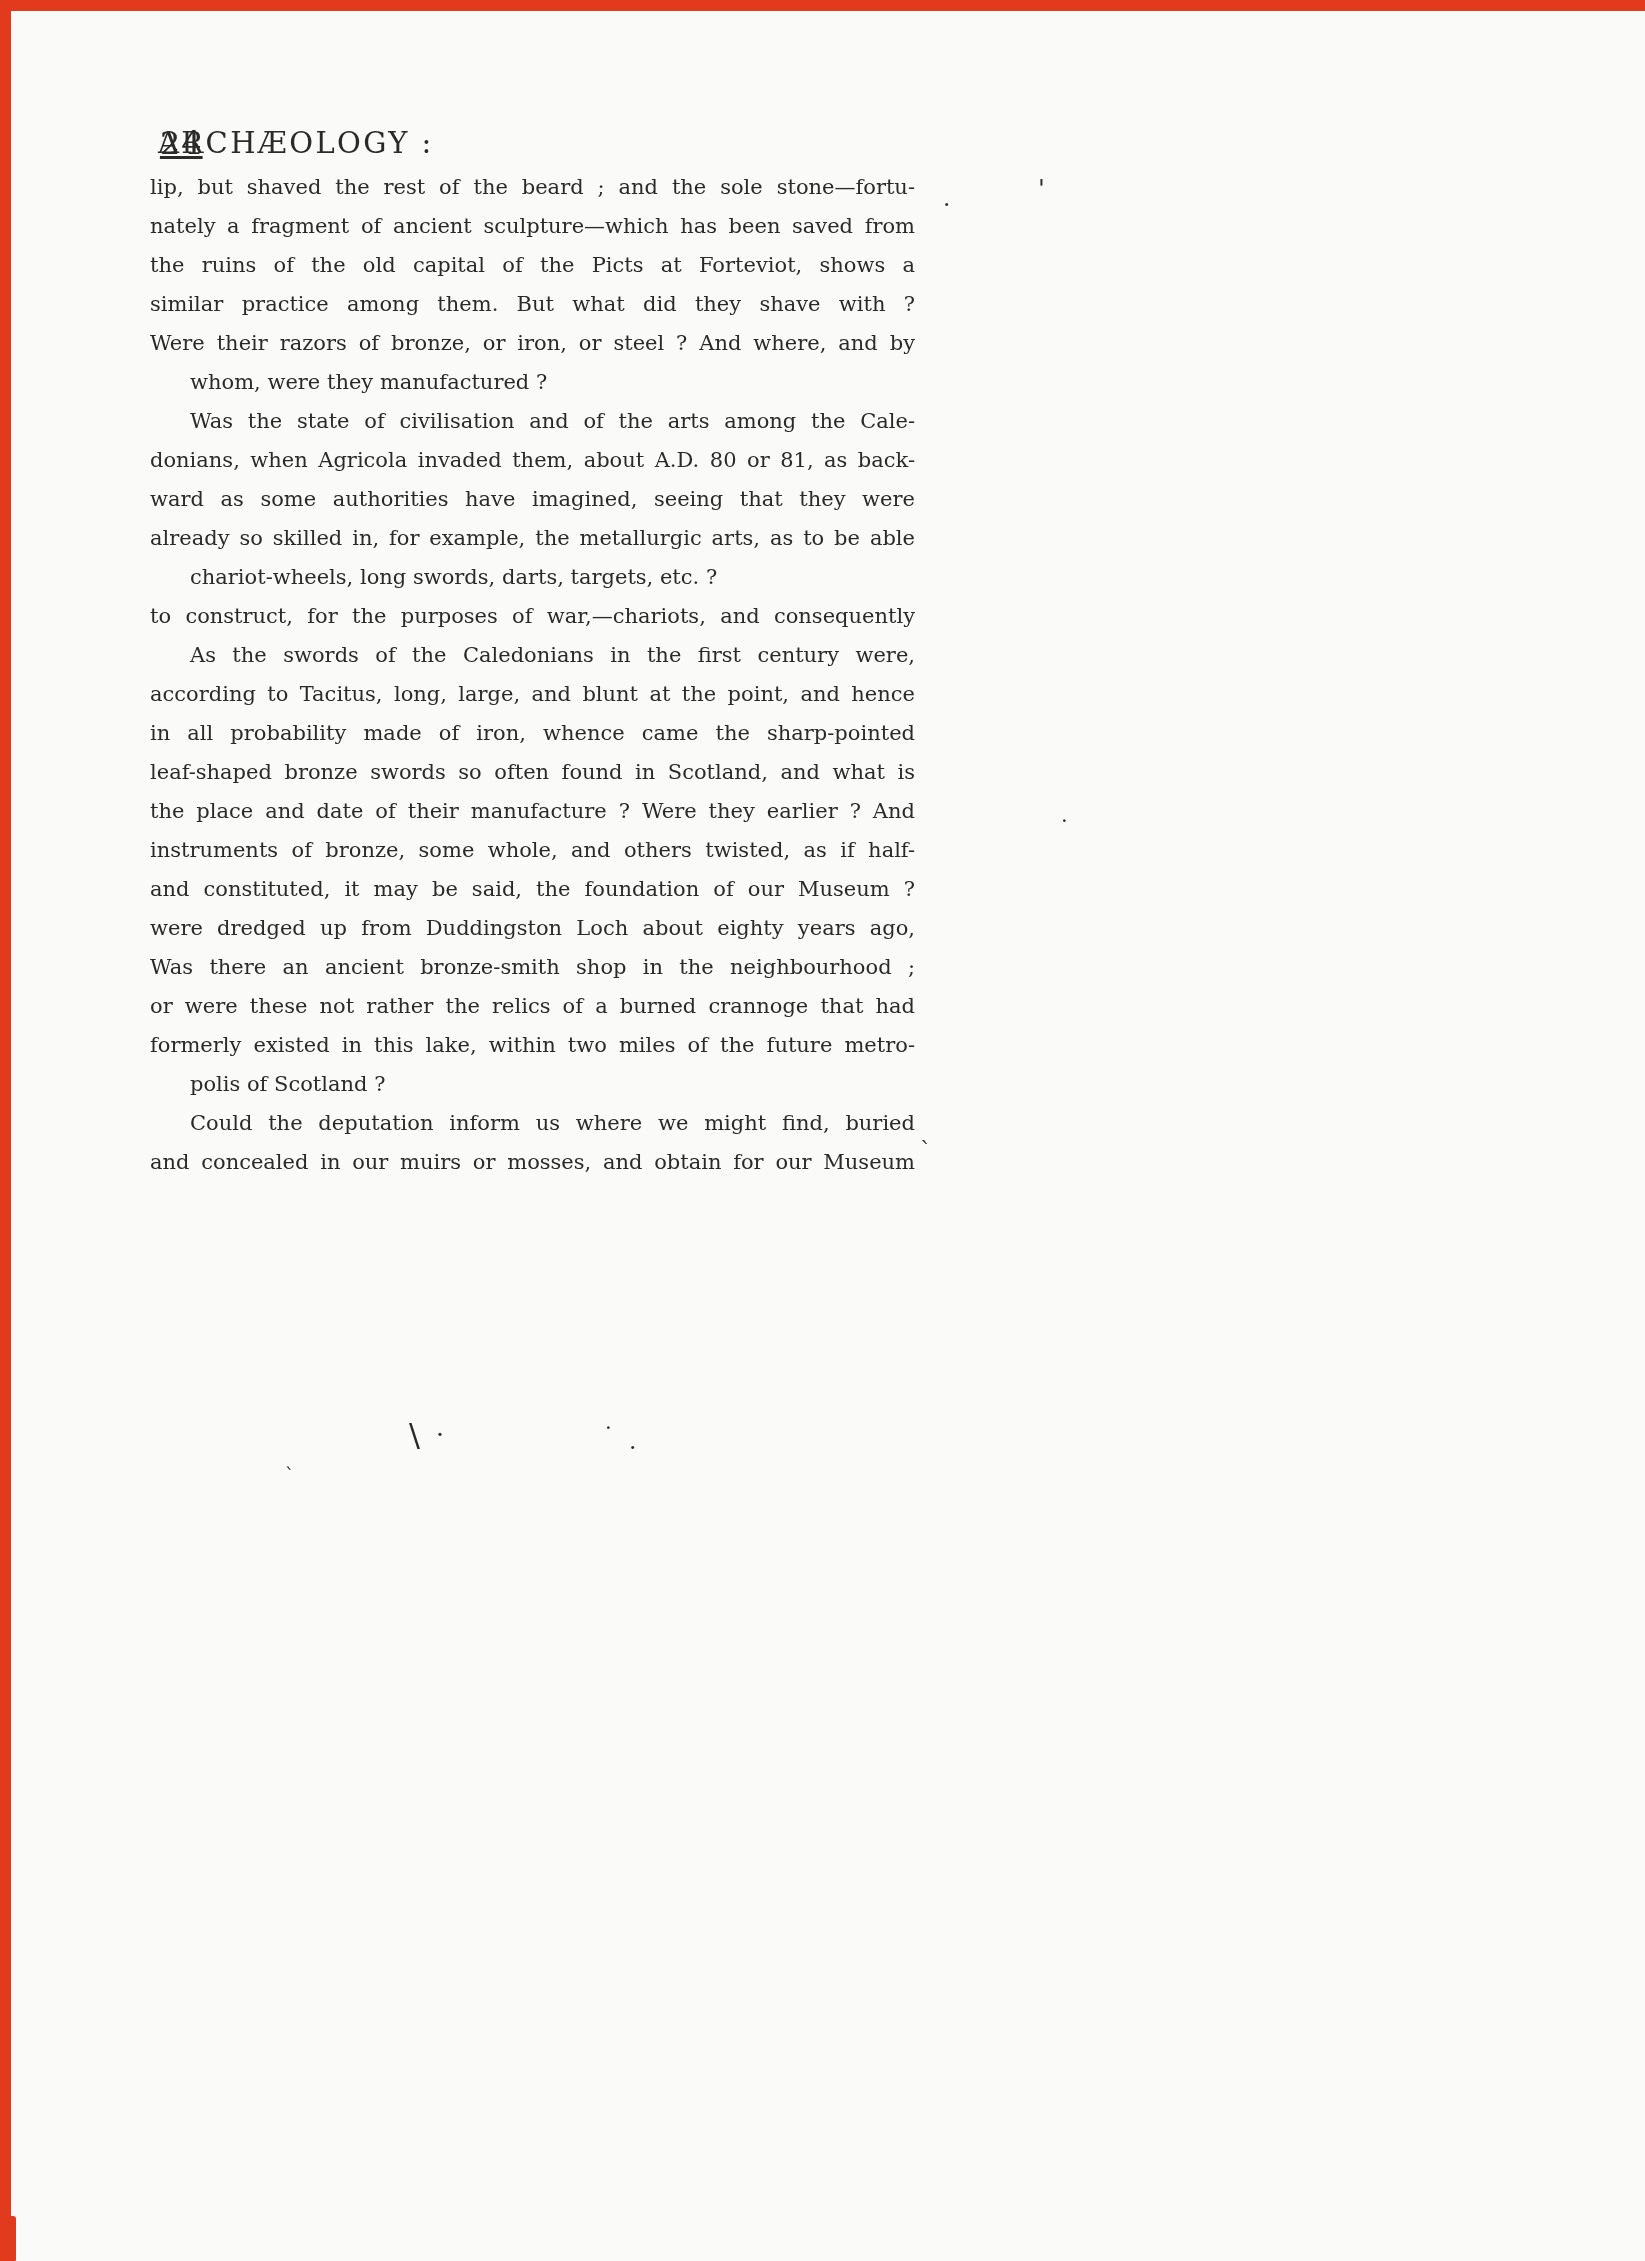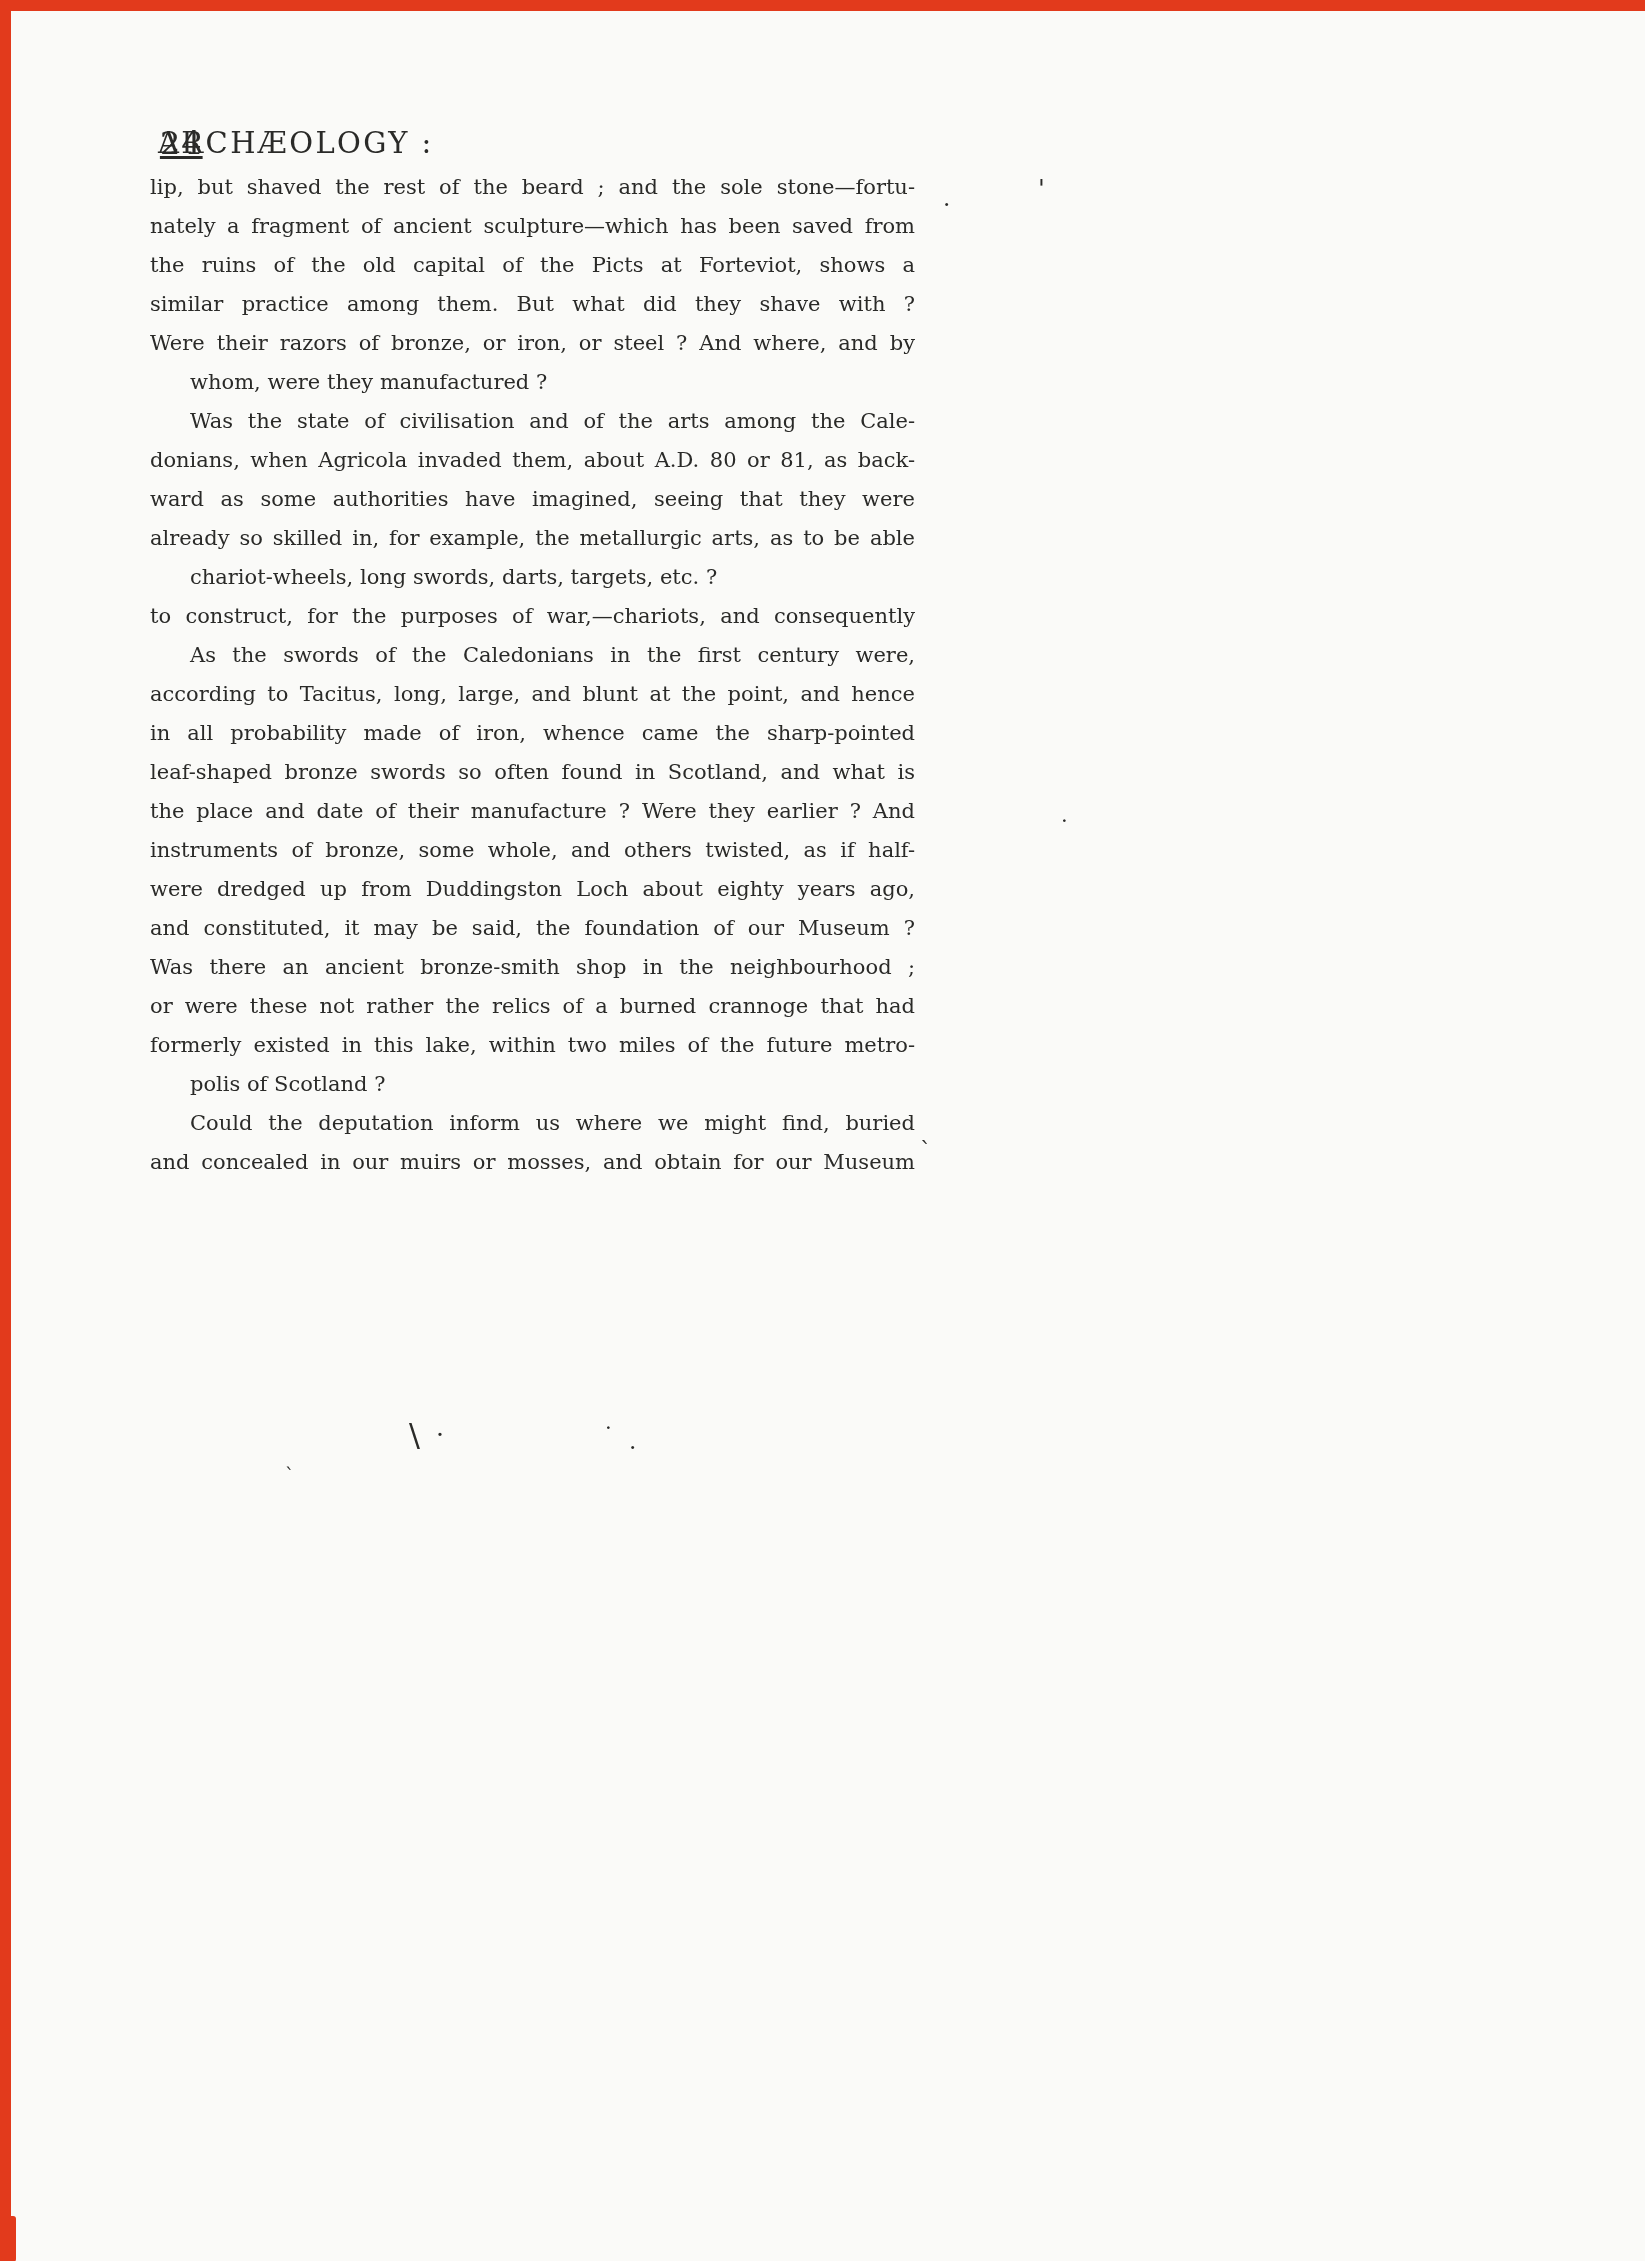--- a/index.html
+++ b/index.html
@@ -73,22 +73,22 @@
         <div class="line line-last">chariot-wheels, long swords, darts, targets, etc. ?</div>
         <div class="line">to construct, for the purposes of war,—chariots, and consequently</div>
       </div>
       <div class="para">
         <div class="line line-indent">As the swords of the Caledonians in the first century were,</div>
         <div class="line">according to Tacitus, long, large, and blunt at the point, and hence</div>
         <div class="line">in all probability made of iron, whence came the sharp-pointed</div>
         <div class="line">leaf-shaped bronze swords so often found in Scotland, and what is</div>
         <div class="line">the place and date of their manufacture ?  Were they earlier ?  And</div>
         <div class="line">instruments of bronze, some whole, and others twisted, as if half-</div>
+        <div class="line">and constituted, it may be said, the foundation of our Museum ?</div>
         <div class="line">were dredged up from Duddingston Loch about eighty years ago,</div>
-        <div class="line">and constituted, it may be said, the foundation of our Museum ?</div>
         <div class="line">Was there an ancient bronze-smith shop in the neighbourhood ;</div>
         <div class="line">or were these not rather the relics of a burned crannoge that had</div>
         <div class="line">formerly existed in this lake, within two miles of the future metro-</div>
         <div class="line line-last">polis of Scotland ?</div>
       </div>
       <div class="para">
         <div class="line line-indent">Could the deputation inform us where we might find, buried</div>
         <div class="line">and concealed in our muirs or mosses, and obtain for our Museum</div>
       </div>
     </div>

